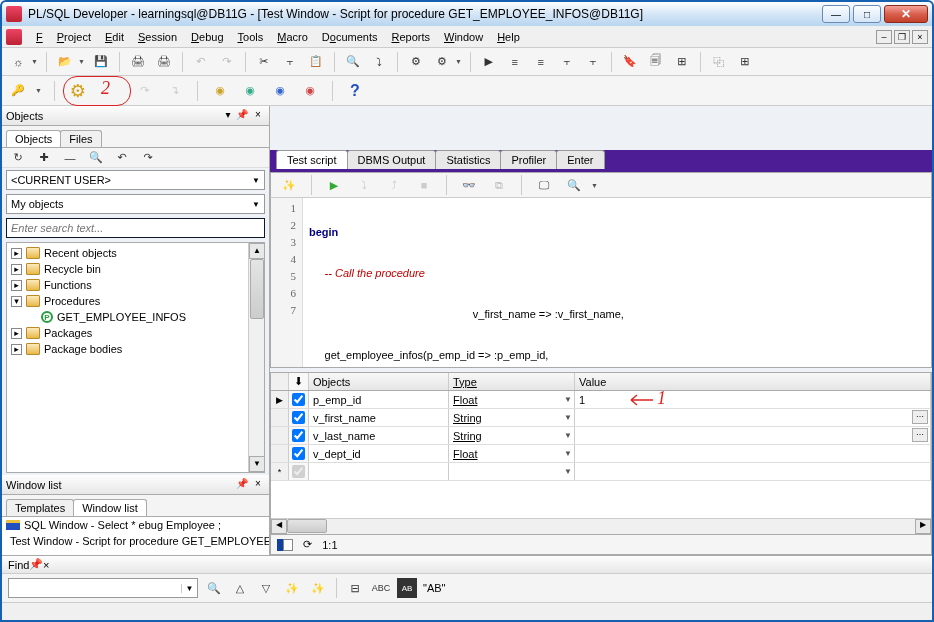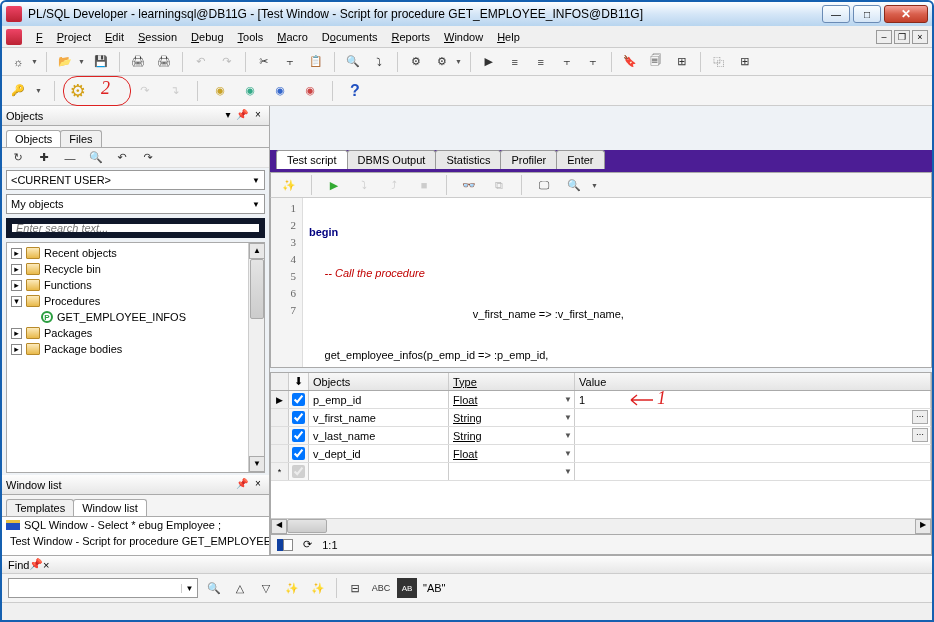--- a/index.html
+++ b/index.html
@@ -29,21 +29,21 @@
 .left-panel { width: 268px; display: flex; flex-direction: column; border-right: 1px solid #aaa; }
 .panel-header { height: 20px; background: linear-gradient(#fdfdfd,#e7e7e7); border-bottom: 1px solid #aaa; display: flex; align-items: center; padding: 0 4px; font-size: 11px; }
 .panel-header .spacer { flex: 1; }
 .panel-header .hbtn { width: 14px; height: 14px; font-size: 10px; text-align: center; cursor: pointer; margin-left: 1px; }
 .subtabs { height: 22px; display: flex; align-items: flex-end; padding: 0 4px; background: #f4f4f4; border-bottom: 1px solid #aaa; }
 .subtab { padding: 2px 8px; border: 1px solid #aaa; border-bottom: none; background: #f0f0f0; margin-right: -1px; cursor: pointer; border-radius: 3px 3px 0 0; }
 .subtab.active { background: #fff; position: relative; z-index: 1; }
 .obj-toolbar { height: 20px; display: flex; align-items: center; gap: 6px; padding: 0 6px; background: #f4f4f4; border-bottom: 1px solid #ddd; }
 .dropdown { height: 20px; border: 1px solid #999; background: #fff; margin: 2px 4px; display: flex; align-items: center; padding: 0 4px; cursor: pointer; }
 .dropdown .dd-arrow { margin-left: auto; font-size: 8px; }
-.search-input { height: 20px; border: 6px solid #0f172a; margin: 2px 4px; padding: 0 4px; font-style: italic; color: #888; background: #fff; }
+.search-input { height: 20px; border: 1px solid #0f172a; margin: 2px 4px; padding: 0 4px; font-style: italic; color: #888; background: #fff; }
 .tree { flex: 1; overflow: auto; background: #fff; border: 1px solid #aaa; margin: 2px 4px; padding: 2px 0; position: relative; }
 .tree-row { display: flex; align-items: center; height: 16px; padding-left: 4px; cursor: pointer; white-space: nowrap; }
 .tree-toggle { width: 11px; height: 11px; border: 1px solid #888; background: #fff; font-size: 9px; line-height: 9px; text-align: center; margin-right: 4px; }
 .tree-icon { width: 14px; height: 12px; margin-right: 4px; }
 .folder-icon { background: linear-gradient(#fceabb,#e8b94a); border: 1px solid #b88a2a; border-radius: 1px; }
 .proc-icon { width: 12px; height: 12px; border-radius: 50%; background: #fff; border: 2px solid #2a9d3f; color: #2a9d3f; font-size: 8px; font-weight: bold; text-align: center; line-height: 9px; }
 .tree-scroll { position: absolute; right: 0; top: 0; width: 16px; height: 100%; background: #f0f0f0; border-left: 1px solid #ccc; }
 .tree-scroll .thumb { position: absolute; left: 1px; top: 16px; width: 14px; height: 60px; background: linear-gradient(#e4e4e4,#ccc); border: 1px solid #aaa; border-radius: 2px; }
 .tree-scroll .sb-btn { width: 16px; height: 16px; background: #e8e8e8; border: 1px solid #aaa; font-size: 8px; text-align: center; line-height: 14px; position: absolute; left: 0; }
 .tree-scroll .sb-btn.top { top: 0; } .tree-scroll .sb-btn.bot { bottom: 0; }

